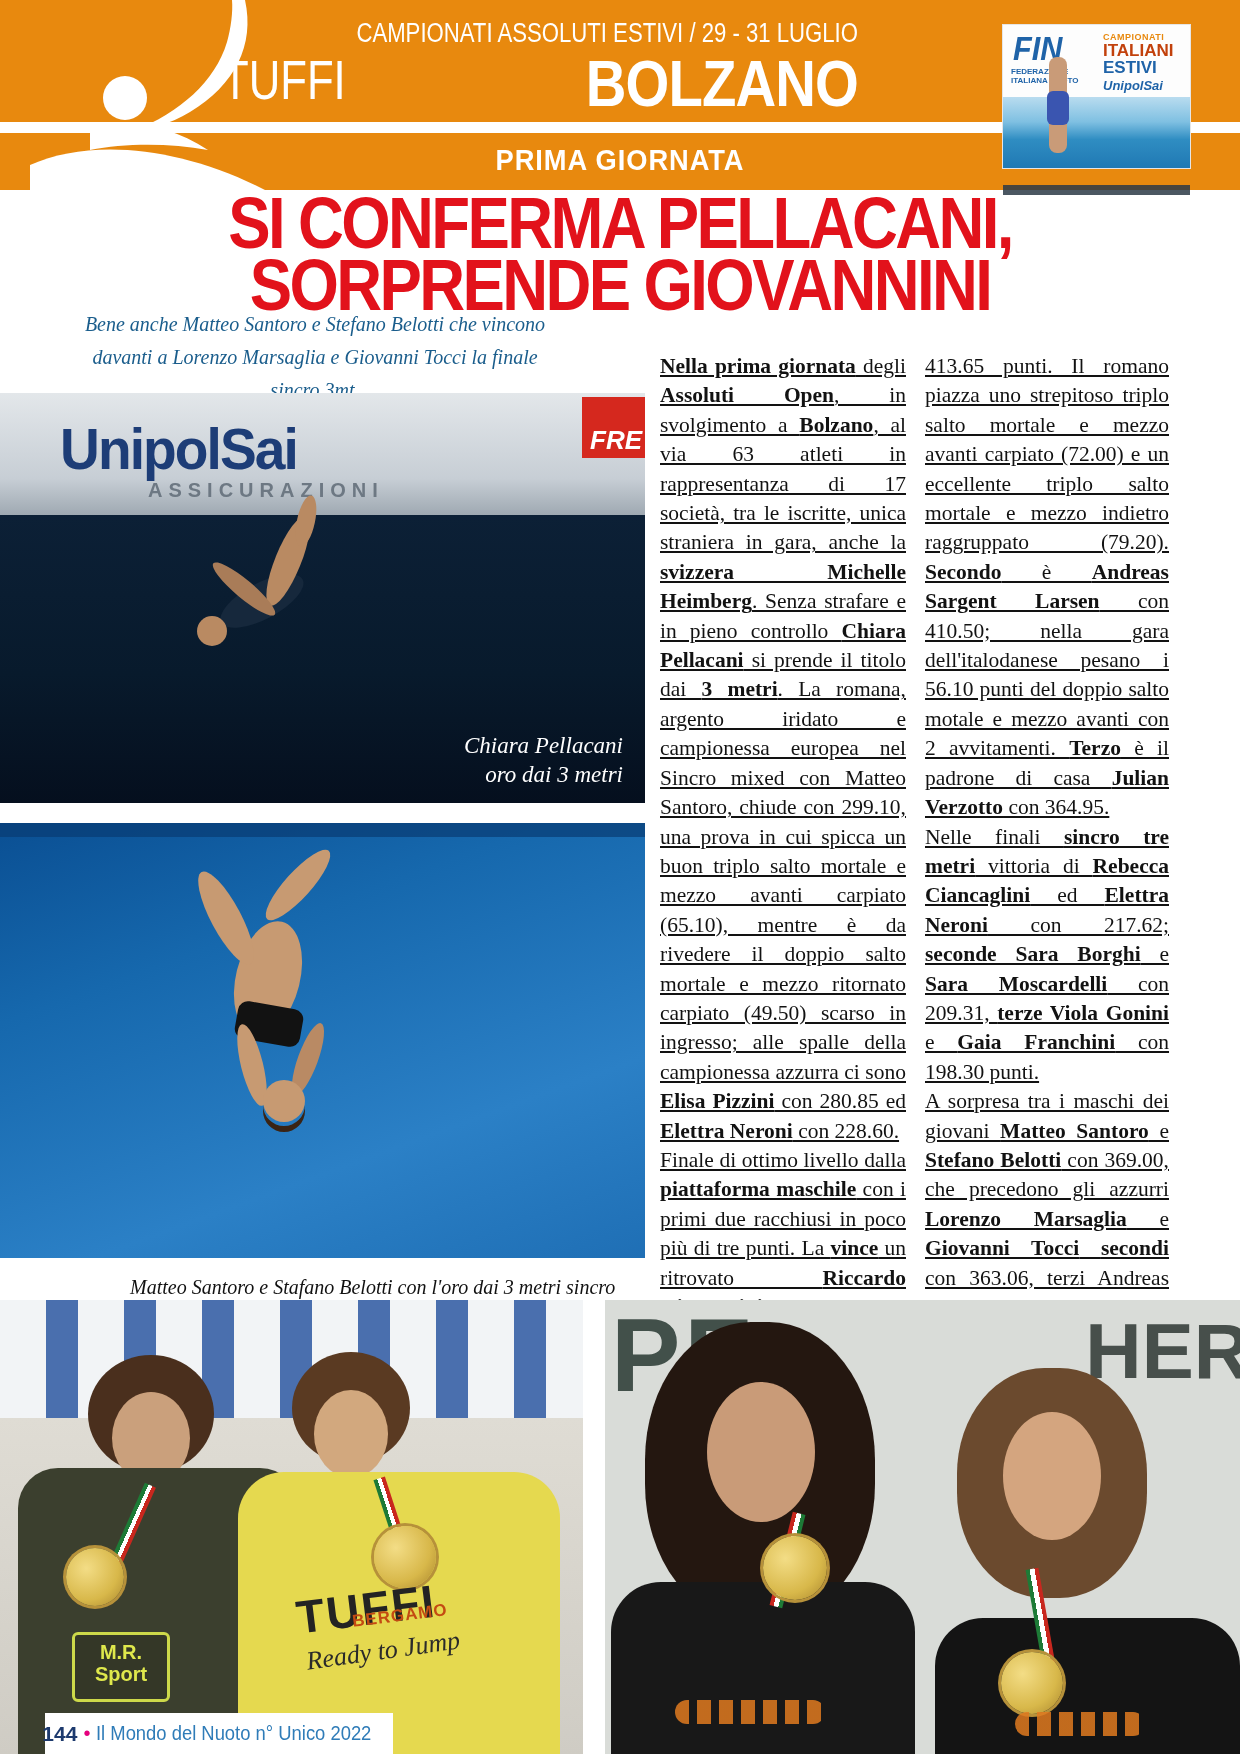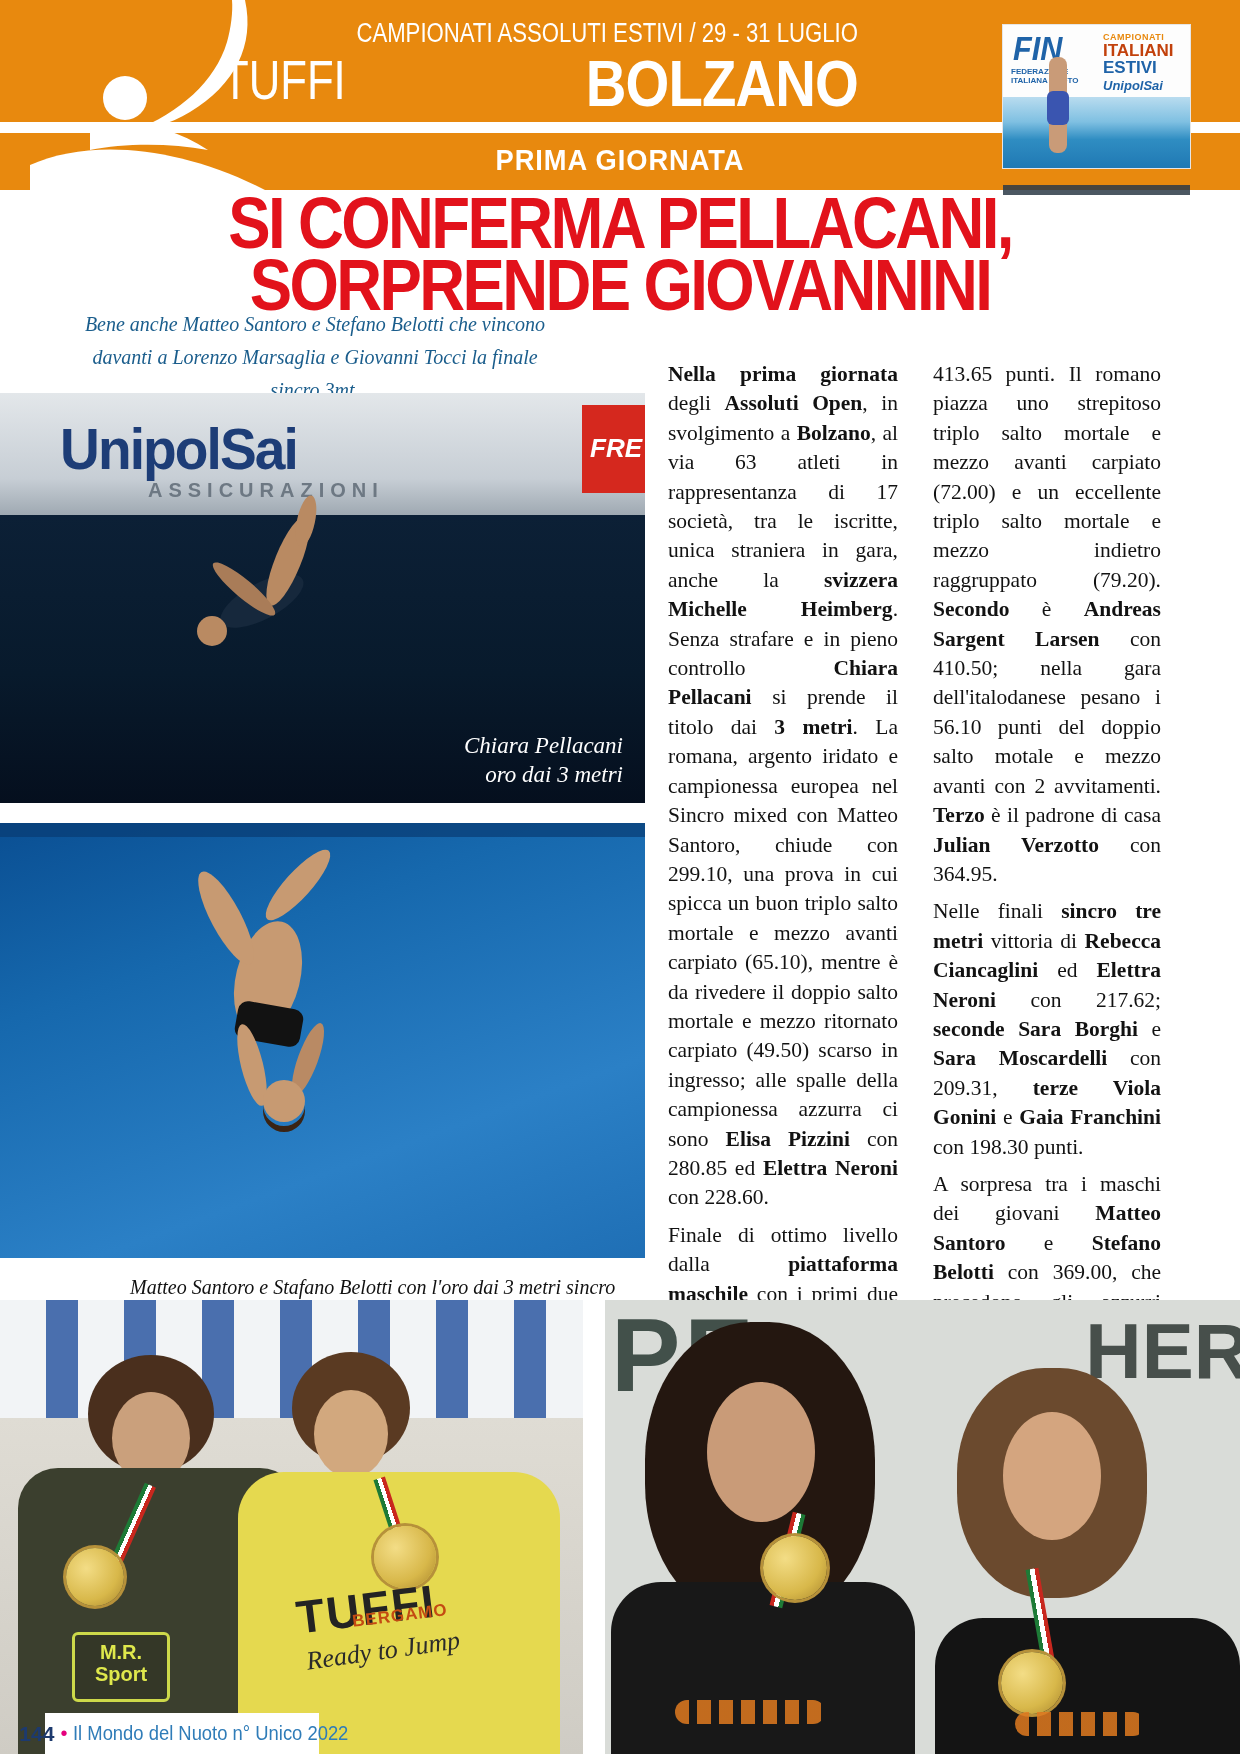--- a/index.html
+++ b/index.html
@@ -53,36 +53,36 @@
        font-style:italic;font-size:20px;line-height:33px;}
 
   
   .photo1{left:0;top:393px;width:645px;height:410px;background:#081a2c;overflow:hidden;}
   .p1-banner{position:absolute;left:0;top:0;width:645px;height:122px;
        background:linear-gradient(180deg,#e3e7ea 0%,#c7ced5 70%,#9fa9b2 100%);}
   .p1-brand{position:absolute;left:60px;top:22px;color:#1D3D77;font-family:"Liberation Sans",sans-serif;
        font-size:58px;font-weight:700;letter-spacing:-2px;transform:scaleX(0.95);transform-origin:left;}
   .p1-brand-sub{position:absolute;left:148px;top:86px;color:#6d7883;font-family:"Liberation Sans",sans-serif;
        font-size:20px;font-weight:700;letter-spacing:6px;}
-  .p1-red{position:absolute;left:582px;top:12px;width:63px;height:88px;background:#d5281e;}
+  .p1-red{position:absolute;left:582px;top:4px;width:63px;height:61px;background:#d5281e;}
   .p1-red-txt{position:absolute;left:8px;top:28px;color:#fff;font-family:"Liberation Sans",sans-serif;
        font-size:26px;font-weight:700;font-style:italic;}
   .p1-deep{position:absolute;left:0;top:122px;width:645px;height:288px;
        background:linear-gradient(180deg,#0c2036 0%,#081a2c 55%,#050f1e 100%);}
   .photo-cap1{position:absolute;right:22px;bottom:14px;text-align:right;color:#fff;
        font-style:italic;font-size:23px;line-height:29px;}
   .photo2{left:0;top:823px;width:645px;height:435px;overflow:hidden;
        background:linear-gradient(160deg,#0a4f93 0%,#1668ad 30%,#2b80c6 70%,#1f6fb5 100%);}
   .p2-topline{position:absolute;left:0;top:0;width:645px;height:14px;background:#083c74;opacity:.7;}
   .photo-cap2{position:absolute;right:22px;top:16px;text-align:right;color:#fff;
        font-style:italic;font-size:23px;line-height:30px;}
 
   
   .col{font-size:21.5px;line-height:29.4px;color:#121212;text-align:justify;}
-  .col p{margin:8px;}
+  .col p{margin:0;text-decoration:underline;}
   .col1{left:660px;top:352px;width:246px;height:892px;}
   .col2{left:925px;top:352px;width:244px;height:892px;}
 
   
   .cap-bl{left:130px;top:1276px;color:#111;font-style:italic;font-size:20px;white-space:nowrap;}
   .cap-br{left:600px;top:1276px;color:#111;font-style:italic;font-size:20px;white-space:nowrap;}
 
   
   .bphoto-l{left:0;top:1300px;width:583px;height:454px;background:#e9e7e1;overflow:hidden;}
   .bl-banner{position:absolute;left:0;top:0;width:583px;height:118px;
@@ -107,23 +107,23 @@
   .b2-shirt{left:238px;top:172px;width:322px;height:282px;background:#e5d94f;border-radius:46px 46px 0 0;}
   .b2-ribbon{left:388px;top:176px;width:12px;height:96px;transform:rotate(-18deg);
       background:linear-gradient(90deg,#1d7a36 0 4px,#fff 4px 8px,#c8271e 8px 12px);}
   .b2-medal{left:374px;top:226px;width:62px;height:62px;}
   .tuffi-print{position:absolute;left:296px;top:282px;color:#232323;font-family:"Liberation Sans",sans-serif;
       font-weight:700;font-size:46px;transform:rotate(-7deg);letter-spacing:2px;}
   .bergamo-print{position:absolute;left:352px;top:306px;color:#c44b12;font-family:"Liberation Sans",sans-serif;
       font-weight:700;font-size:17px;transform:rotate(-7deg);letter-spacing:1px;}
   .ready-print{position:absolute;left:306px;top:336px;color:#2a2a2a;font-style:italic;font-size:26px;
       transform:rotate(-8deg);}
-  .footer-box{position:absolute;left:45px;top:413px;width:246px;height:41px;background:#fff;
+  .footer-box{position:absolute;left:45px;top:413px;width:348px;height:41px;background:#fff;
       display:flex;align-items:center;justify-content:center;white-space:nowrap;
-      font-family:"Liberation Sans",sans-serif;padding-left:28px;}
+      font-family:"Liberation Sans",sans-serif;}
   .f-num{color:#1d3a6e;font-weight:700;font-size:21px;}
   .f-dot{color:#E5007D;font-size:20px;margin:0 6px;}
   .f-title{color:#2F7CB8;font-size:20px;transform:scaleX(0.92);transform-origin:left;}
 
   .bphoto-r{left:605px;top:1300px;width:635px;height:454px;background:#d9dcd8;overflow:hidden;}
   .br-txt1{position:absolute;left:6px;top:-4px;color:#42504a;font-family:"Liberation Sans",sans-serif;
       font-weight:700;font-size:104px;letter-spacing:4px;}
   .br-txt2{position:absolute;right:-10px;top:6px;color:#474f4b;font-family:"Liberation Sans",sans-serif;
       font-weight:700;font-size:78px;}
   .br-txt3{position:absolute;left:96px;top:168px;color:#7fae4a;font-family:"Liberation Sans",sans-serif;

